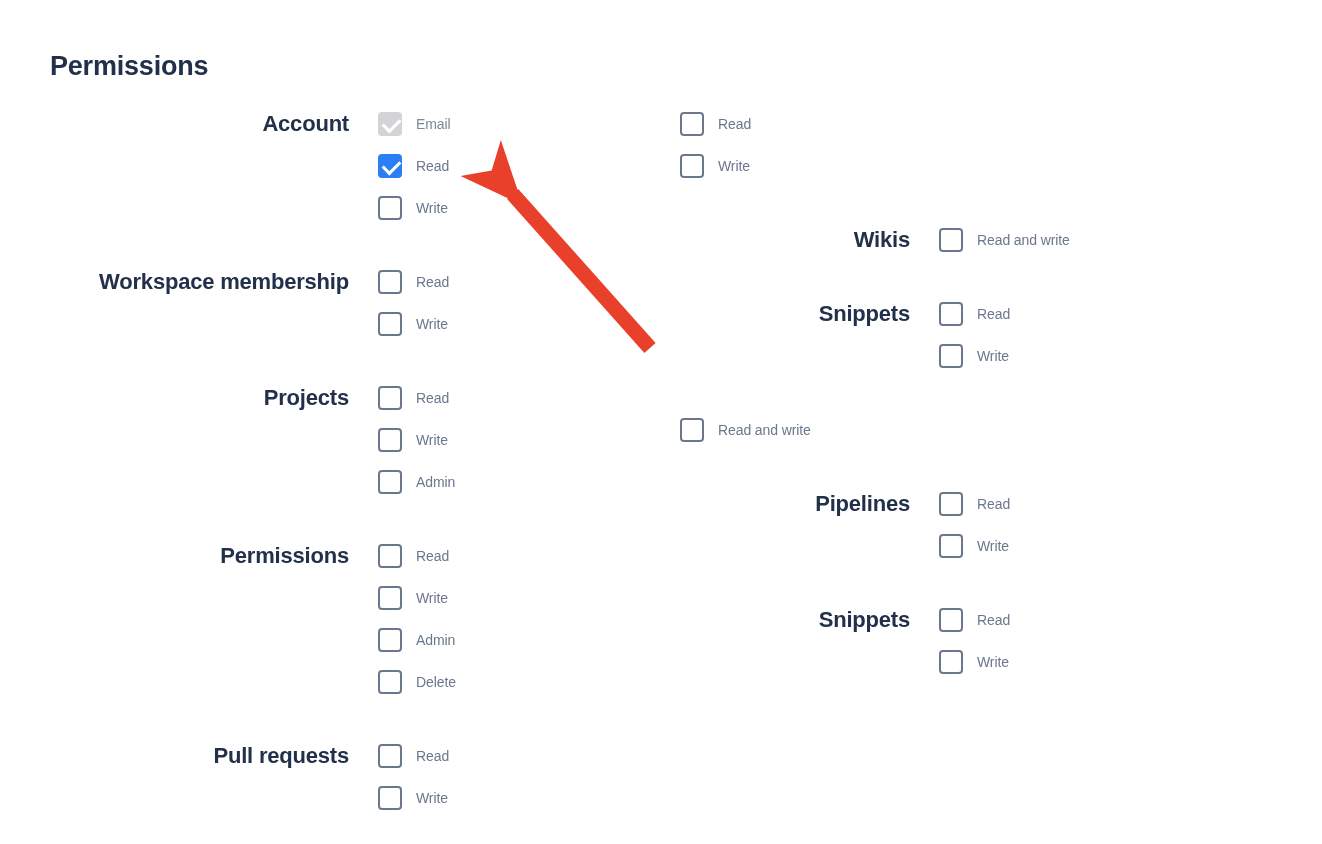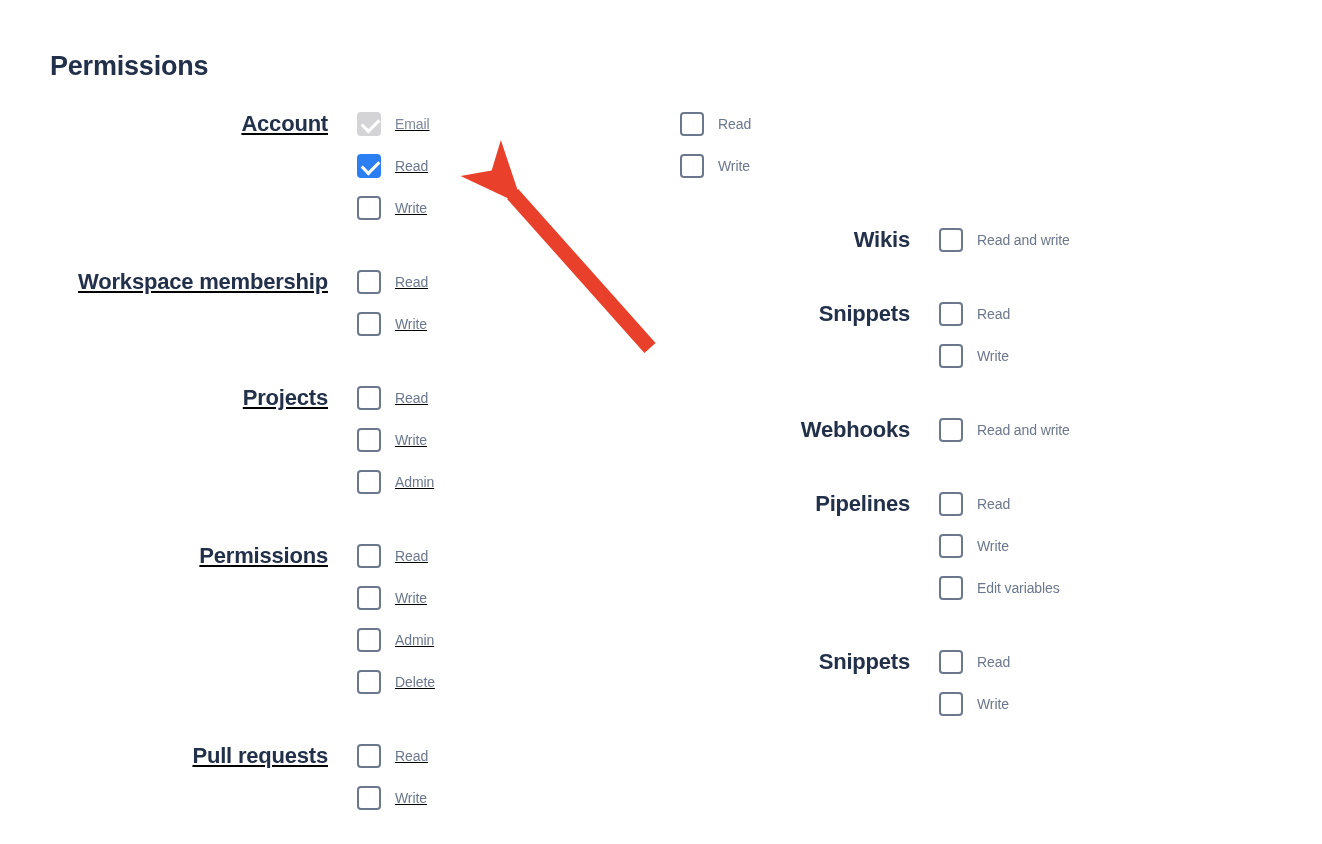--- a/index.html
+++ b/index.html
@@ -37,21 +37,21 @@
   .columns {
     position: absolute;
     left: 0;
     top: 103px;
     width: 1322px;
   }
   .column {
     position: absolute;
     top: 0;
   }
-  .column.left  { left: 47px;  width: 520px; text-decoration: underline; }
+  .column.left  { left: 68px;  width: 520px; }
   .column.right { left: 680px; width: 560px; }
 
   
   .perm-group {
     display: flex;
     flex-direction: row;
     align-items: flex-start;
     margin-bottom: 32px;
   }
   .perm-group:last-child { margin-bottom: 0; }
@@ -259,42 +259,37 @@
               <span class="checkbox"></span>
               <span class="option-label">Read</span>
             </div>
             <div class="option-row">
               <span class="checkbox"></span>
               <span class="option-label">Write</span>
             </div>
           </div>
         </div>
         <div class="perm-group">
-          <div class="group-label">Webhooks</div>
           <div class="group-options">
             <div class="option-row">
               <span class="checkbox"></span>
               <span class="option-label">Read and write</span>
             </div>
           </div>
         </div>
         <div class="perm-group">
           <div class="group-label">Pipelines</div>
           <div class="group-options">
             <div class="option-row">
               <span class="checkbox"></span>
               <span class="option-label">Read</span>
             </div>
             <div class="option-row">
               <span class="checkbox"></span>
               <span class="option-label">Write</span>
-            </div>
-            <div class="option-row">
-              <span class="checkbox"></span>
-              <span class="option-label">Edit variables</span>
             </div>
           </div>
         </div>
         <div class="perm-group">
           <div class="group-label">Snippets</div>
           <div class="group-options">
             <div class="option-row">
               <span class="checkbox"></span>
               <span class="option-label">Read</span>
             </div>

